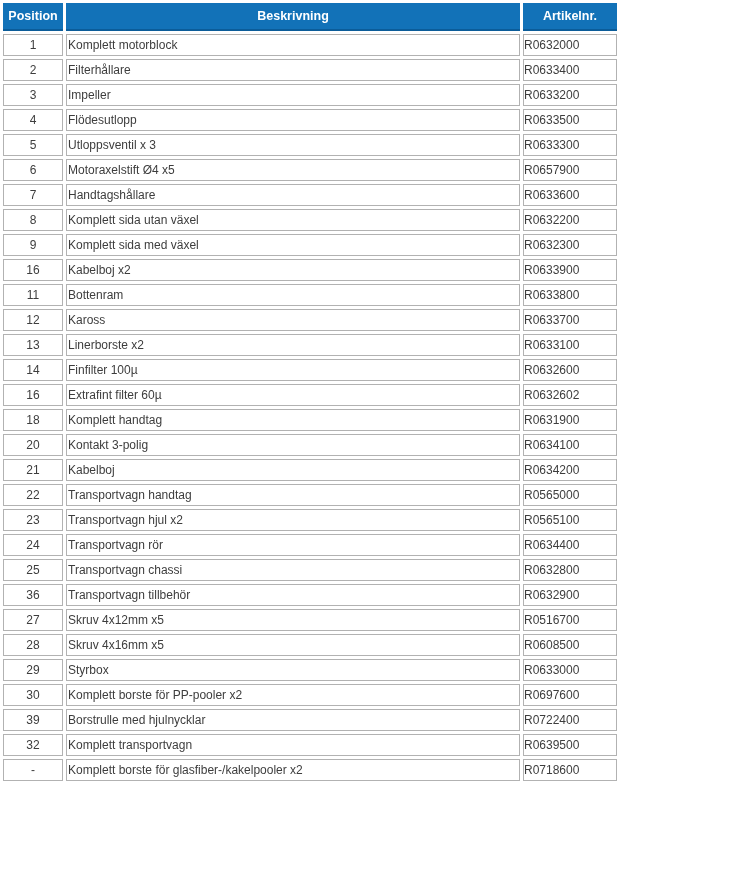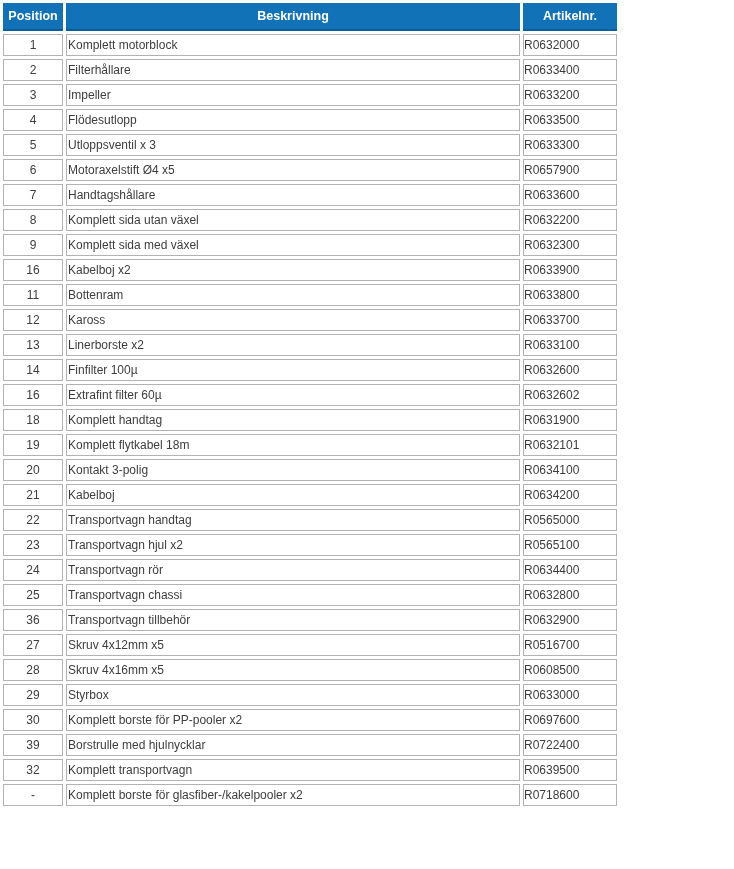--- a/index.html
+++ b/index.html
@@ -145,25 +145,20 @@
         <td class="pos">16</td>
         <td class="desc">Extrafint filter 60µ</td>
         <td class="art">R0632602</td>
       </tr>
       <tr>
         <td class="pos">18</td>
         <td class="desc">Komplett handtag</td>
         <td class="art">R0631900</td>
       </tr>
       <tr>
-        <td class="pos">19</td>
-        <td class="desc">Komplett flytkabel 18m</td>
-        <td class="art">R0632101</td>
-      </tr>
-      <tr>
         <td class="pos">20</td>
         <td class="desc">Kontakt 3-polig</td>
         <td class="art">R0634100</td>
       </tr>
       <tr>
         <td class="pos">21</td>
         <td class="desc">Kabelboj</td>
         <td class="art">R0634200</td>
       </tr>
       <tr>

